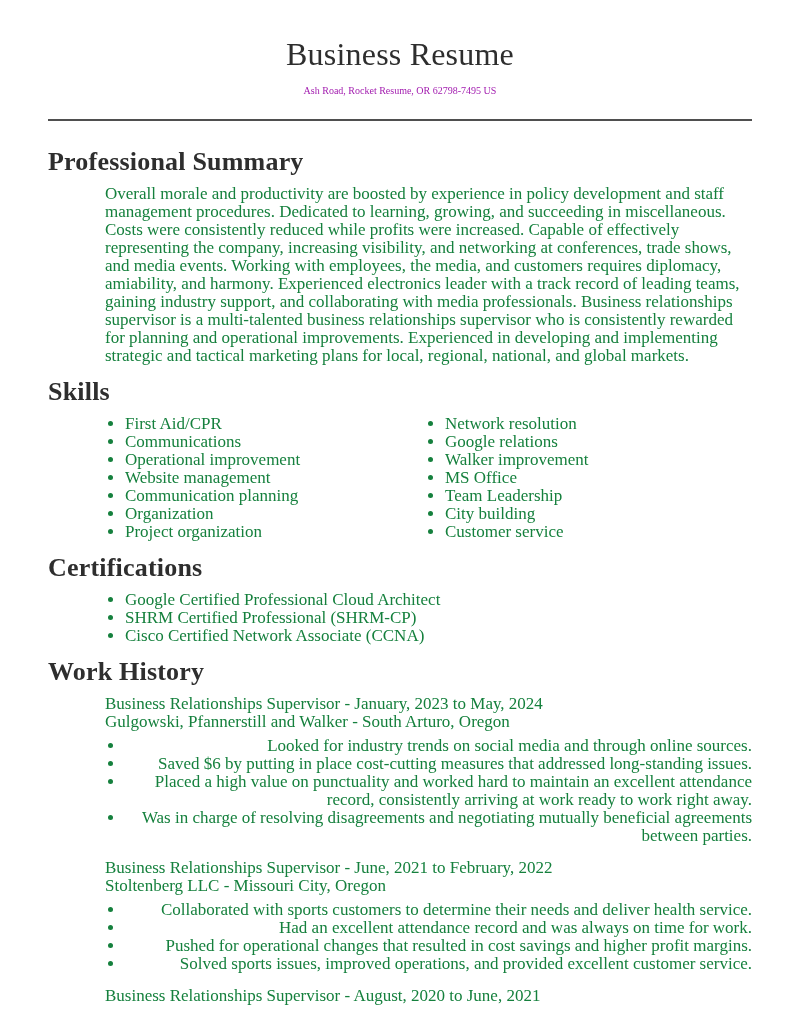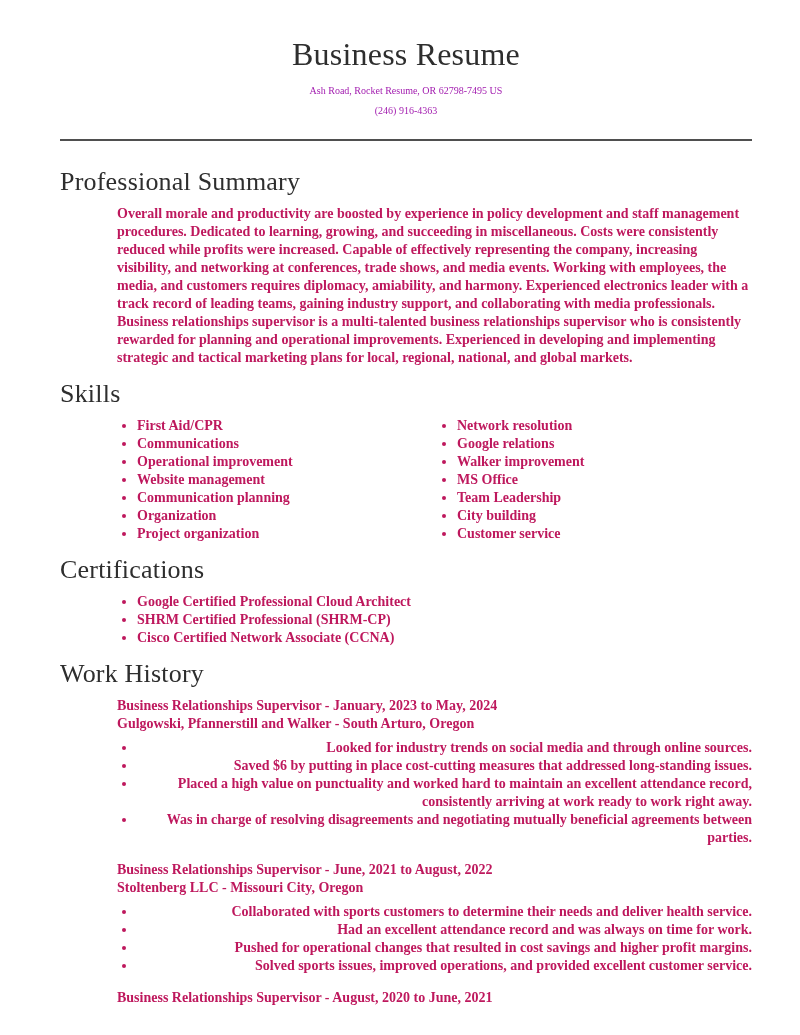--- a/index.html
+++ b/index.html
@@ -4,49 +4,49 @@
 <style>
   html, body { margin: 0; padding: 0; }
   body {
     width: 800px;
     height: 1035px;
     overflow: hidden;
     background: #ffffff;
     font-family: "Liberation Serif", "DejaVu Serif", serif;
     color: #333333;
   }
-  .page { padding: 0 48px; margin-left: 12px; }
+  .page { padding: 0 48px; }
 
   
   .header { text-align: center; padding-top: 36px; }
   .title {
     font-size: 32px;
     font-weight: normal;
     margin: 0;
     color: #2e2e2e;
     letter-spacing: 0.2px;
   }
   .contact { margin-top: 8px; font-size: 10px; line-height: 20px; color: #a21caf; }
   .rule {
     margin: 18px 0 0 0;
     border: none;
     border-top: 2px solid #4f4f4f;
   }
 
   
   h2 {
     font-size: 26px;
-    font-weight: normal;
+    font-weight: bold;
     color: #2e2e2e;
     margin: 12px 0 8px 0;
     letter-spacing: 0.2px;
   }
   .section-summary h2 { margin-top: 26px; }
 
-  .body-text, li, .job-line { font-size: 14px; line-height: 18px; color: #be185d; font-weight: bold; }
+  .body-text, li, .job-line { font-size: 17px; line-height: 18px; color: #15803d; }
   .summary-text { margin: 0 0 0 57px; }
 
   ul { margin: 0; padding: 0 0 0 77px; list-style: disc outside; }
   li { padding: 0; }
 
   .skills-cols { display: flex; }
   .skills-cols ul { width: 275px; }
   .skills-cols ul.col2 { width: auto; padding-left: 45px; }
 
   .job { margin-top: 14px; }
@@ -56,21 +56,20 @@
 </style>
 </head>
 <body>
 
 <div class="page">
 
   <header class="header">
     <h1 class="title">Business Resume</h1>
     <div class="contact">
       <div class="contact-line">Ash Road, Rocket Resume, OR 62798-7495 US</div>
-      <div class="contact-line">(246) 916-4363</div>
     </div>
   </header>
 
   <hr class="rule">
 
   <section class="section-summary">
     <h2>Professional Summary</h2>
     <p class="body-text summary-text">Overall morale and productivity are boosted by experience in policy development and staff management procedures. Dedicated to learning, growing, and succeeding in miscellaneous. Costs were consistently reduced while profits were increased. Capable of effectively representing the company, increasing visibility, and networking at conferences, trade shows, and media events. Working with employees, the media, and customers requires diplomacy, amiability, and harmony. Experienced electronics leader with a track record of leading teams, gaining industry support, and collaborating with media professionals. Business relationships supervisor is a multi-talented business relationships supervisor who is consistently rewarded for planning and operational improvements. Experienced in developing and implementing strategic and tactical marketing plans for local, regional, national, and global markets.</p>
   </section>
 
@@ -118,21 +117,21 @@
       <ul class="job-bullets">
         <li>Looked for industry trends on social media and through online sources.</li>
         <li>Saved $6 by putting in place cost-cutting measures that addressed long-standing issues.</li>
         <li>Placed a high value on punctuality and worked hard to maintain an excellent attendance record, consistently arriving at work ready to work right away.</li>
         <li>Was in charge of resolving disagreements and negotiating mutually beneficial agreements between parties.</li>
       </ul>
     </div>
 
     <div class="job">
       <div class="job-header">
-        <div class="job-line">Business Relationships Supervisor - June, 2021 to August, 2022</div>
+        <div class="job-line">Business Relationships Supervisor - June, 2021 to February, 2022</div>
         <div class="job-line">Stoltenberg LLC - Missouri City, Oregon</div>
       </div>
       <ul class="job-bullets">
         <li>Collaborated with sports customers to determine their needs and deliver health service.</li>
         <li>Had an excellent attendance record and was always on time for work.</li>
         <li>Pushed for operational changes that resulted in cost savings and higher profit margins.</li>
         <li>Solved sports issues, improved operations, and provided excellent customer service.</li>
       </ul>
     </div>
 

